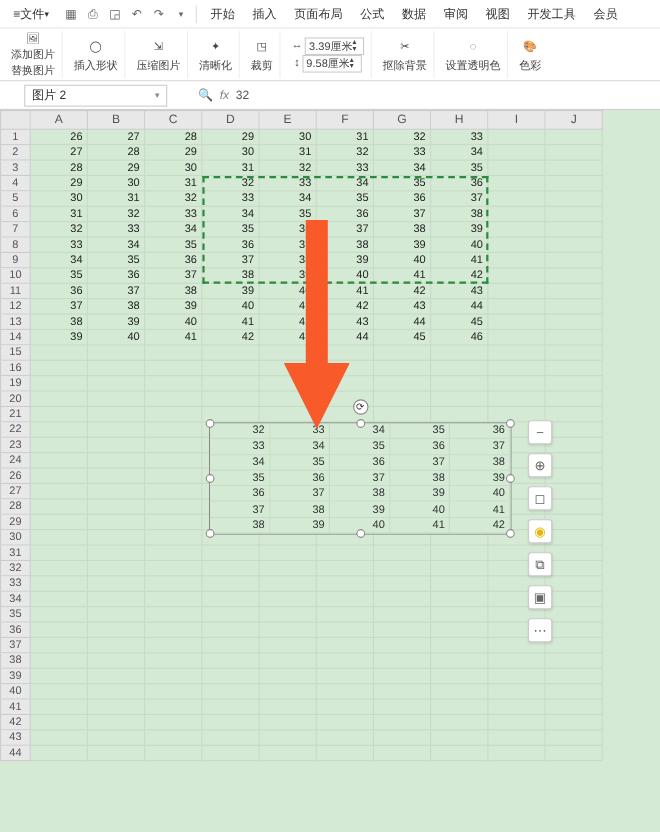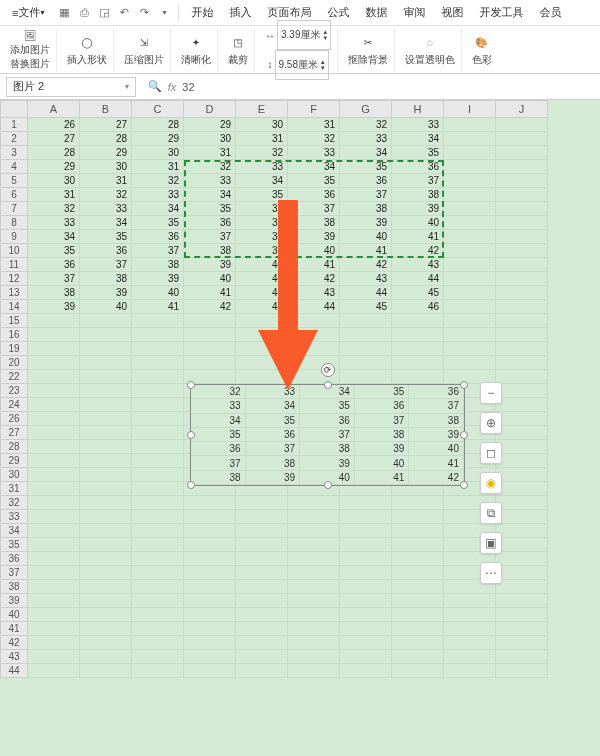--- a/index.html
+++ b/index.html
@@ -8,26 +8,26 @@
 .menubar { height: 26px; background: #fff; display: flex; align-items: center; border-bottom: 1px solid #e0e0e0; padding: 0 4px; }
 .menu-item { padding: 0 8px; height: 100%; display: flex; align-items: center; cursor: pointer; }
 .qat { display: flex; align-items: center; gap: 4px; padding-right: 6px; border-right: 1px solid #ddd; margin-right: 4px;}
 .qat-icon { width: 16px; height: 16px; display: flex; align-items:center; justify-content:center; cursor:pointer; color:#666; }
 
 .ribbon { height: 48px; background: #fff; border-bottom: 1px solid #d0d0d0; display: flex; align-items: center; padding: 2px 4px; gap: 4px; }
 .rib-group { display: flex; flex-direction: column; align-items:center; justify-content:center; padding:0 6px; border-right:1px solid #eee; height:100%; font-size:10px; cursor:pointer; color:#444;}
 .rib-group:last-child { border-right:none; }
 .rib-icon { width:20px; height:20px; display:flex; align-items:center; justify-content:center; margin-bottom:1px; }
 .rib-row { display:flex; align-items:center; gap:2px;}
-.spinbox { width:54px; height:30px; border:1px solid #ccc; display:flex; align-items:center; padding:0 3px; font-size:10px; justify-content:space-between;}
+.spinbox { width:54px; height:16px; border:1px solid #ccc; display:flex; align-items:center; padding:0 3px; font-size:10px; }
 .chk { width:10px; height:10px; border:1px solid #888; display:inline-flex; align-items:center; justify-content:center; background:#fff; }
 .chk::after{content:"✓"; font-size:8px; color:#3a7;}
 
 .fxbar { height: 26px; display:flex; align-items:center; border-bottom:1px solid #d0d0d0; background:#fff;}
-.namebox { width:130px; height:20px; margin:0 6px; border:1px solid #ccc; display:flex; align-items:center; padding:0 6px; font-size:11px; justify-content:space-between; }
+.namebox { width:130px; height:20px; margin:0 22px; border:1px solid #ccc; display:flex; align-items:center; padding:0 6px; font-size:11px; justify-content:space-between; }
 .fxinput { flex:1; padding:0 6px; font-size:11px; color:#555; display:flex; align-items:center; gap:6px;}
 .fx-lbl { font-style:italic; color:#888; }
 
 .sheet { position:relative; height: 656px; background:#d4ead4; overflow:hidden; }
 .colhdr-row { display:flex; position:sticky; top:0; }
 .corner { width:28px; height:18px; background:#e8e8e8; border:1px solid #ccc; }
 .colhdr { width:52px; height:18px; background:#e8e8e8; border:1px solid #ccc; border-left:none; display:flex; align-items:center; justify-content:center; font-size:11px; color:#555;}
 .row { display:flex; height:14px; }
 .rowhdr { width:28px; background:#e8e8e8; border:1px solid #ccc; border-top:none; display:flex; align-items:center; justify-content:center; font-size:10px; color:#555;}
 .cell { width:52px; border-right:1px solid #c8dac8; border-bottom:1px solid #c8dac8; display:flex; align-items:center; justify-content:flex-end; padding-right:4px; font-size:10px; color:#222;}
@@ -364,20 +364,33 @@
         <div class="cell"></div>
         <div class="cell"></div>
         <div class="cell"></div>
         <div class="cell"></div>
         <div class="cell"></div>
         <div class="cell"></div>
         <div class="cell"></div>
       </div>
       <div class="row">
         <div class="rowhdr">20</div>
+        <div class="cell"></div>
+        <div class="cell"></div>
+        <div class="cell"></div>
+        <div class="cell"></div>
+        <div class="cell"></div>
+        <div class="cell"></div>
+        <div class="cell"></div>
+        <div class="cell"></div>
+        <div class="cell"></div>
+        <div class="cell"></div>
+      </div>
+      <div class="row">
+        <div class="rowhdr">21</div>
         <div class="cell"></div>
         <div class="cell"></div>
         <div class="cell"></div>
         <div class="cell"></div>
         <div class="cell"></div>
         <div class="cell"></div>
         <div class="cell"></div>
         <div class="cell"></div>
         <div class="cell"></div>
         <div class="cell"></div>

